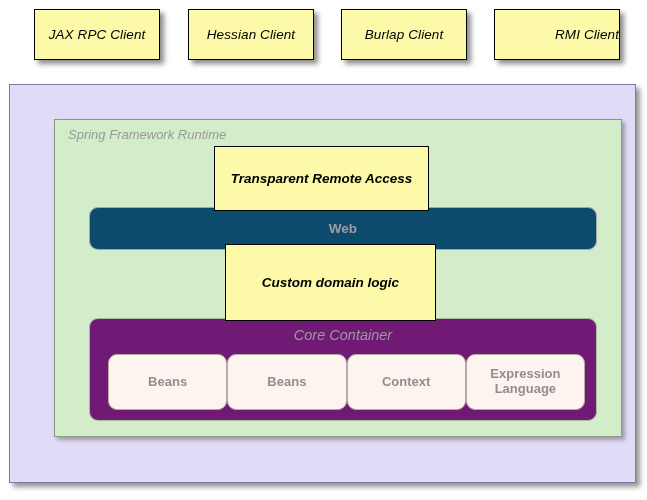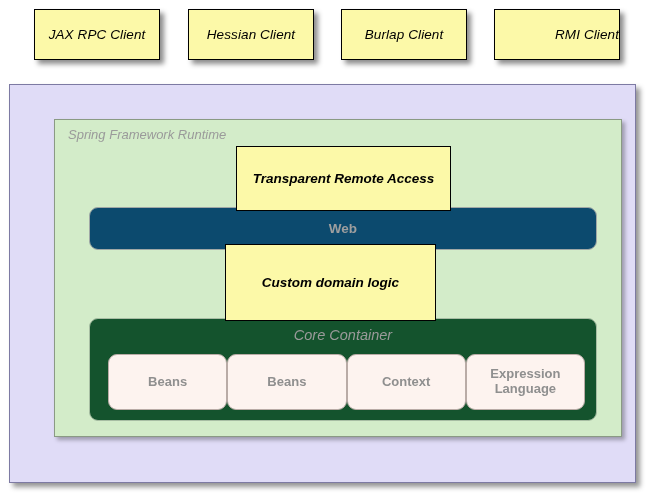--- a/index.html
+++ b/index.html
@@ -108,21 +108,21 @@
     color: #9e9e9e;
   }
 
   
   #core-container {
     position: absolute;
     left: 34px;
     top: 198px;
     width: 508px;
     height: 103px;
-    background: #14532d;
+    background: #701a75;
     border: 1.2px solid #a7bda3;
     border-radius: 9px;
     box-sizing: border-box;
   }
   #core-container-label {
     position: absolute;
     left: 0;
     right: 0;
     top: 8px;
     text-align: center;
@@ -170,21 +170,21 @@
     z-index: 20;
   }
   .overlay-box .label {
     font-size: 13.5px;
     font-weight: bold;
     font-style: italic;
     color: #000000;
     white-space: nowrap;
   }
   #overlay-remote-access {
-    left: 236px;
+    left: 214px;
     top: 146px;
     width: 215px;
     height: 65px;
   }
   #overlay-domain-logic {
     left: 225px;
     top: 244px;
     width: 211px;
     height: 77px;
   }

